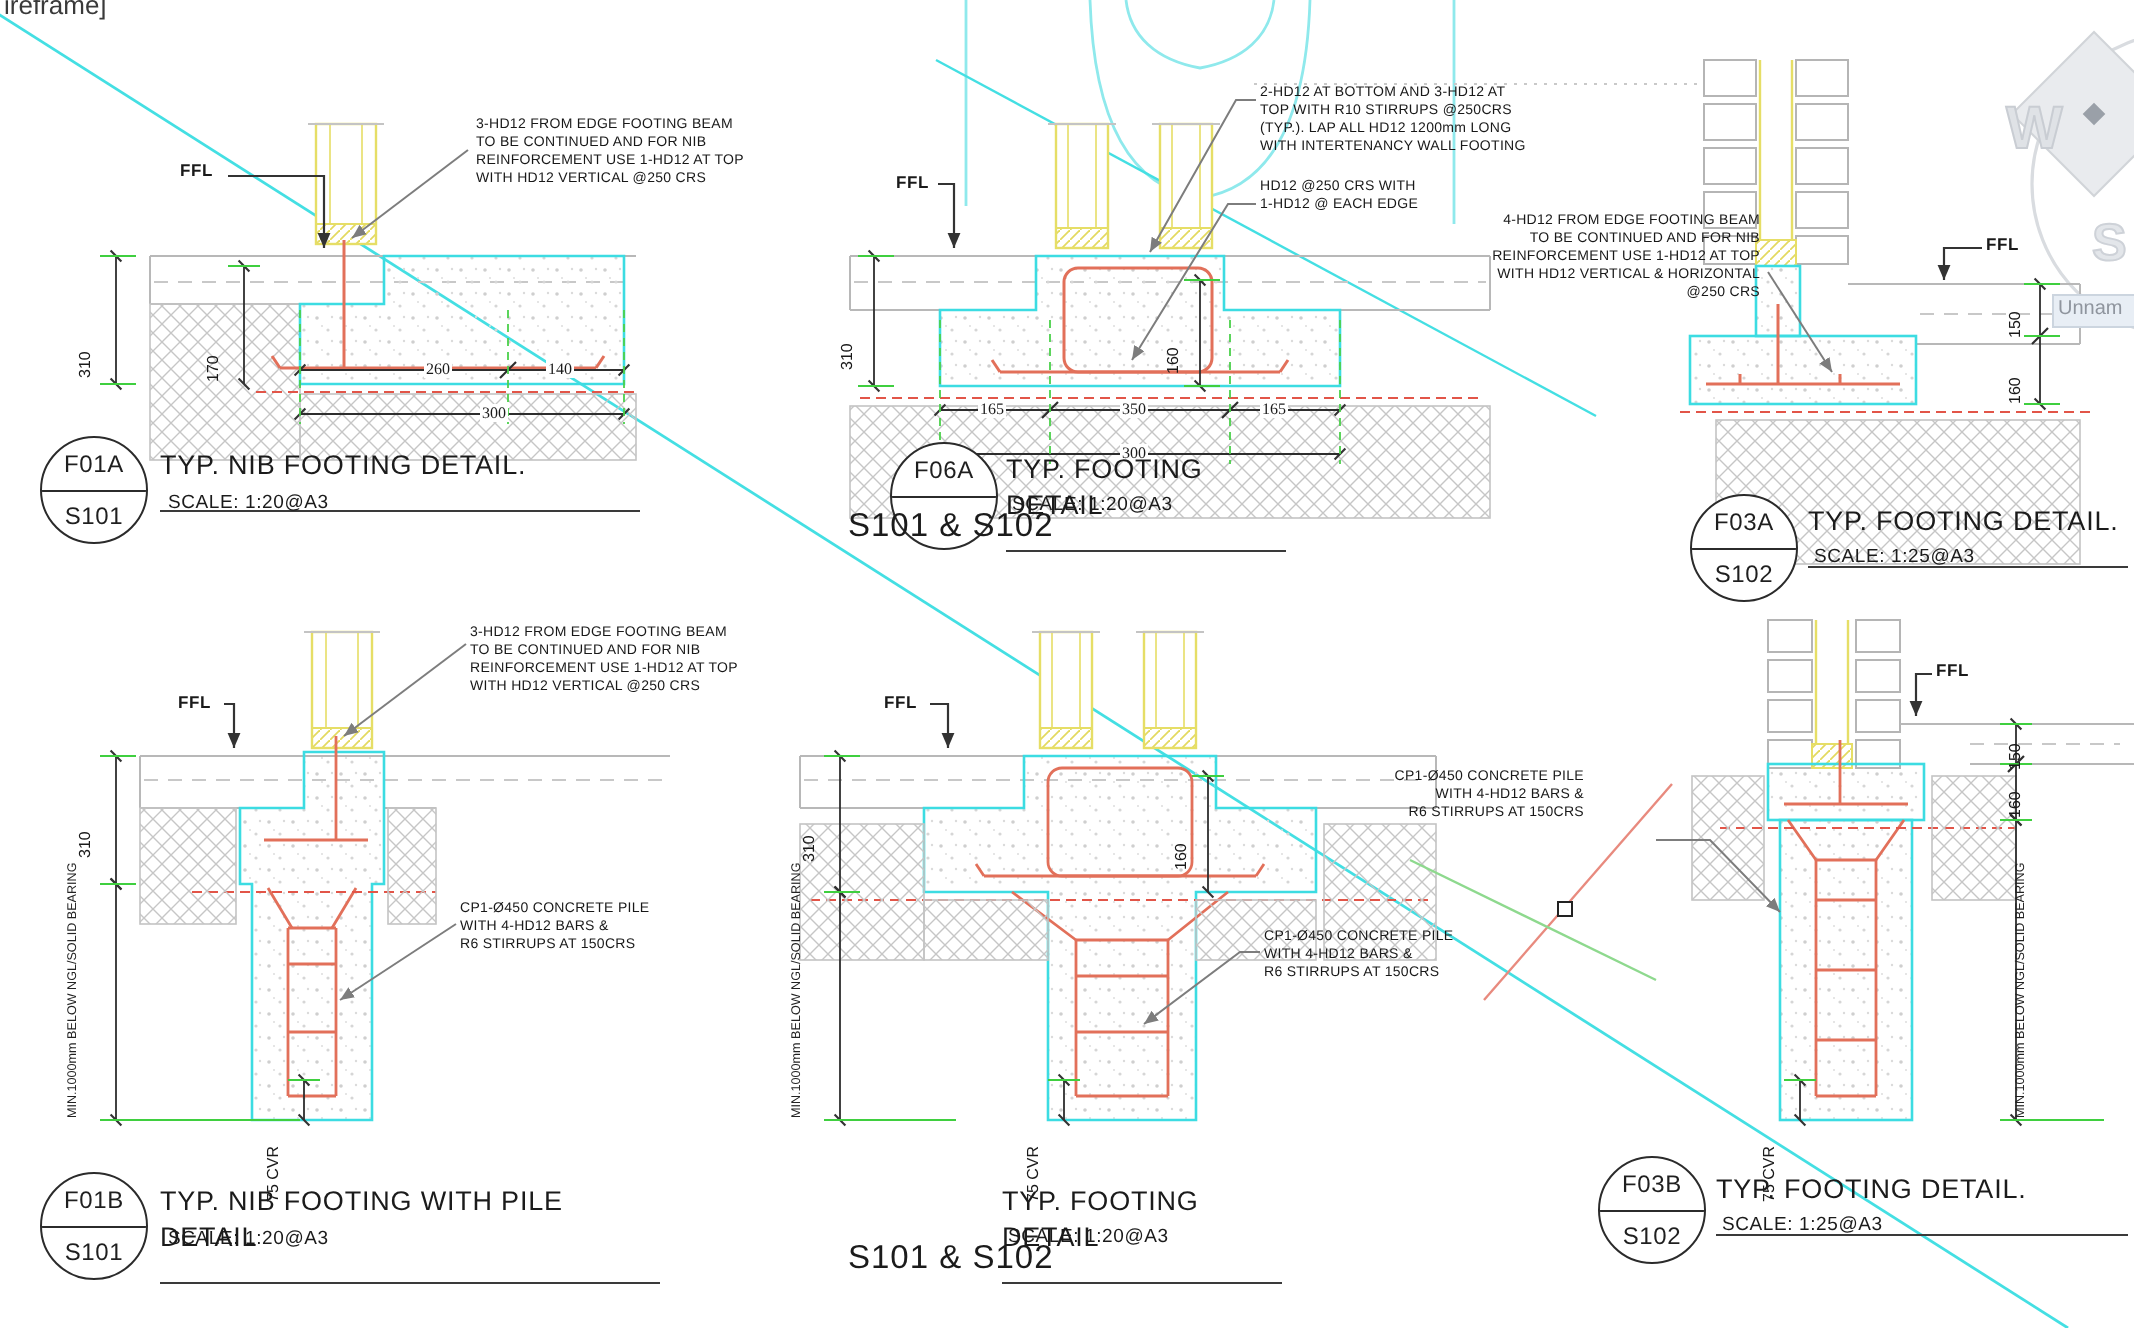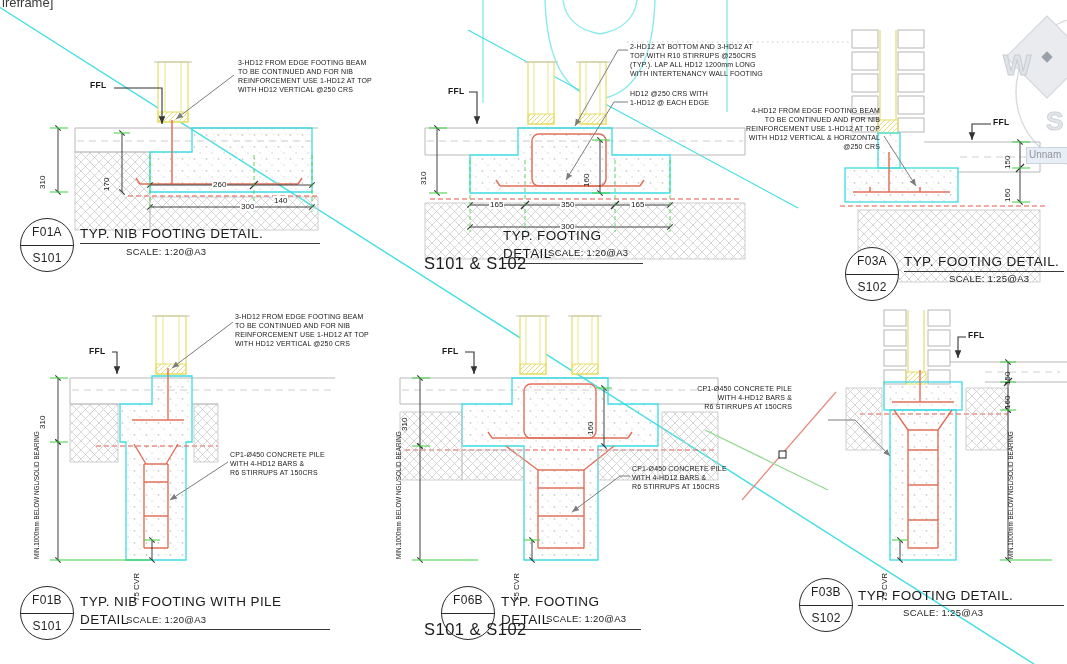--- a/index.html
+++ b/index.html
@@ -3,27 +3,27 @@
 <meta charset="utf-8">
 <style>
   html,body{margin:0;padding:0;background:#fff;}
   #stage{position:relative;width:1067px;height:664px;overflow:hidden;background:#ffffff;
          font-family:"Liberation Sans",sans-serif;color:#1f1f1f;}
   svg{position:absolute;left:0;top:0;}
   .note{position:absolute;font-size:7px;line-height:9px;letter-spacing:.15px;color:#181818;}
   .note span{display:block;height:9px;}
   .rt{text-align:right;}
   .ffl{position:absolute;font-size:8.5px;font-weight:bold;letter-spacing:.3px;color:#1a1a1a;}
-  .hd{position:absolute;font-size:8px;color:#1a1a1a;}
+  .hd{position:absolute;font-size:8px;color:#1a1a1a;font-family:Liberation Serif, serif;}
   .bgw{background:#fff;padding:0 1px;}
   .vd{position:absolute;font-size:8px;color:#1a1a1a;transform:rotate(-90deg);transform-origin:0 100%;white-space:nowrap;}
   .vsm{font-size:6.3px;color:#222;}
-  .ttl{position:absolute;border-bottom:1.2px solid #3a3a3a;padding-bottom:1px;}
+  .ttl{position:absolute;border-bottom:1.2px solid #3a3a3a;padding-bottom:13px;}
   .ttl .tx{font-size:13.5px;letter-spacing:.4px;color:#1b1b1b;}
-  .scl{position:absolute;font-size:9.5px;letter-spacing:.3px;color:#1b1b1b;margin-left:42px;}
+  .scl{position:absolute;font-size:9.5px;letter-spacing:.3px;color:#1b1b1b;}
   .bub{position:absolute;width:54px;height:54px;border:1.3px solid #2b2b2b;border-radius:50%;
        background:#fff;display:flex;flex-direction:column;overflow:hidden;box-sizing:border-box;}
   .bub .tp{flex:1;display:flex;align-items:center;justify-content:center;border-bottom:1.1px solid #2b2b2b;font-size:12px;letter-spacing:.3px;}
   .bub .bt{flex:1;display:flex;align-items:center;justify-content:center;font-size:12px;letter-spacing:.3px;}
   .bigsheet{position:absolute;font-size:16.5px;letter-spacing:.5px;color:#1b1b1b;}
   .corner{position:absolute;left:2px;top:-5px;font-size:13px;color:#3a3a3a;}
   .tip{position:absolute;left:1026px;top:147px;width:41px;height:15px;background:#e8eef5;
        border:1px solid #ccd5df;color:#8f959e;font-size:10px;line-height:14px;padding-left:2px;overflow:hidden;}
   .vcW{position:absolute;left:1003px;top:48px;font-size:30px;font-weight:bold;color:#dfe2e6;
        -webkit-text-stroke:1px #c9cdd3;}
@@ -344,21 +344,21 @@
 <span class="ffl" style="left:90px;top:80px">FFL</span>
 <div class="note" style="left:238px;top:58px">
   <span>3-HD12 FROM EDGE FOOTING BEAM</span>
   <span>TO BE CONTINUED AND FOR NIB</span>
   <span>REINFORCEMENT USE 1-HD12 AT TOP</span>
   <span>WITH HD12 VERTICAL  @250 CRS</span>
 </div>
 <span class="vd" style="left:47px;top:180px">310</span>
 <span class="vd" style="left:111px;top:182px">170</span>
 <span class="hd bgw" style="left:212px;top:180px">260</span>
-<span class="hd bgw" style="left:273px;top:196px">140</span>
+<span class="hd bgw" style="left:273px;top:180px">140</span>
 <span class="hd bgw" style="left:240px;top:202px">300</span>
 <div class="bub" style="left:20px;top:218px">
   <div class="tp">F01A</div>
   <div class="bt">S101</div>
 </div>
 <div class="ttl" style="left:80px;top:224px;width:240px">
   <span class="tx">TYP. NIB FOOTING DETAIL.</span>
 </div>
 <span class="scl" style="left:84px;top:246px">SCALE: 1:20@A3</span>
 
@@ -372,20 +372,24 @@
 <div class="note" style="left:630px;top:89px">
   <span>HD12 @250 CRS WITH</span>
   <span>1-HD12 @ EACH EDGE</span>
 </div>
 <span class="vd" style="left:428px;top:176px">310</span>
 <span class="vd" style="left:591px;top:178px">160</span>
 <span class="hd bgw" style="left:489px;top:200px">165</span>
 <span class="hd bgw" style="left:560px;top:200px">350</span>
 <span class="hd bgw" style="left:630px;top:200px">165</span>
 <span class="hd bgw" style="left:560px;top:222px">300</span>
+<div class="bub" style="left:445px;top:221px">
+  <div class="tp">F06A</div>
+  <div class="bt"></div>
+</div>
 <div class="ttl" style="left:503px;top:226px;width:140px">
   <span class="tx">TYP. FOOTING DETAIL</span>
 </div>
 <span class="scl" style="left:506px;top:247px">SCALE: 1:20@A3</span>
 <span class="bigsheet" style="left:424px;top:254px">S101 &amp; S102</span>
 
 <span class="ffl" style="left:993px;top:117px">FFL</span>
 <div class="note rt" style="left:680px;top:106px;width:200px">
   <span>4-HD12 FROM EDGE FOOTING BEAM</span>
   <span>TO BE CONTINUED AND FOR NIB</span>
@@ -431,24 +435,20 @@
 <span class="ffl" style="left:442px;top:346px">FFL</span>
 <div class="note" style="left:632px;top:464px">
   <span>CP1-Ø450 CONCRETE PILE</span>
   <span>WITH 4-HD12 BARS &amp;</span>
   <span>R6 STIRRUPS AT 150CRS</span>
 </div>
 <span class="vd" style="left:409px;top:422px">310</span>
 <span class="vd" style="left:595px;top:426px">160</span>
 <span class="vd vsm" style="left:402px;top:552px">MIN.1000mm BELOW NGL/SOLID BEARING</span>
 <span class="vd" style="left:521px;top:592px">75 CVR</span>
-<div class="bub" style="left:441px;top:586px">
-  <div class="tp">F06B</div>
-  <div class="bt"></div>
-</div>
 <div class="ttl" style="left:501px;top:592px;width:140px">
   <span class="tx">TYP. FOOTING DETAIL</span>
 </div>
 <span class="scl" style="left:504px;top:613px">SCALE: 1:20@A3</span>
 <span class="bigsheet" style="left:424px;top:620px">S101 &amp; S102</span>
 
 <span class="ffl" style="left:968px;top:330px">FFL</span>
 <div class="note rt" style="left:592px;top:384px;width:200px">
   <span>CP1-Ø450 CONCRETE PILE</span>
   <span>WITH 4-HD12 BARS &amp;</span>

